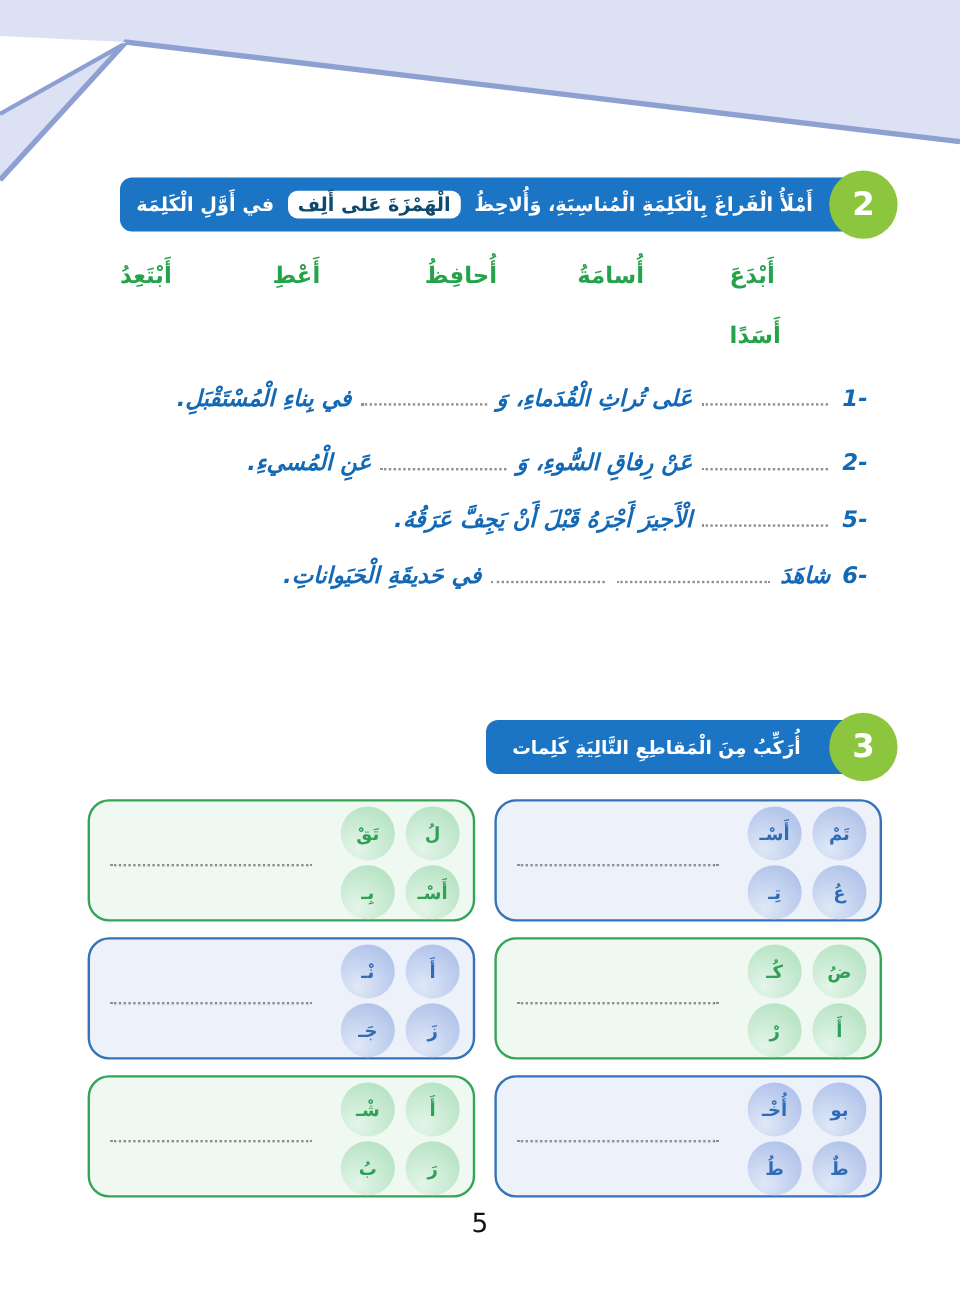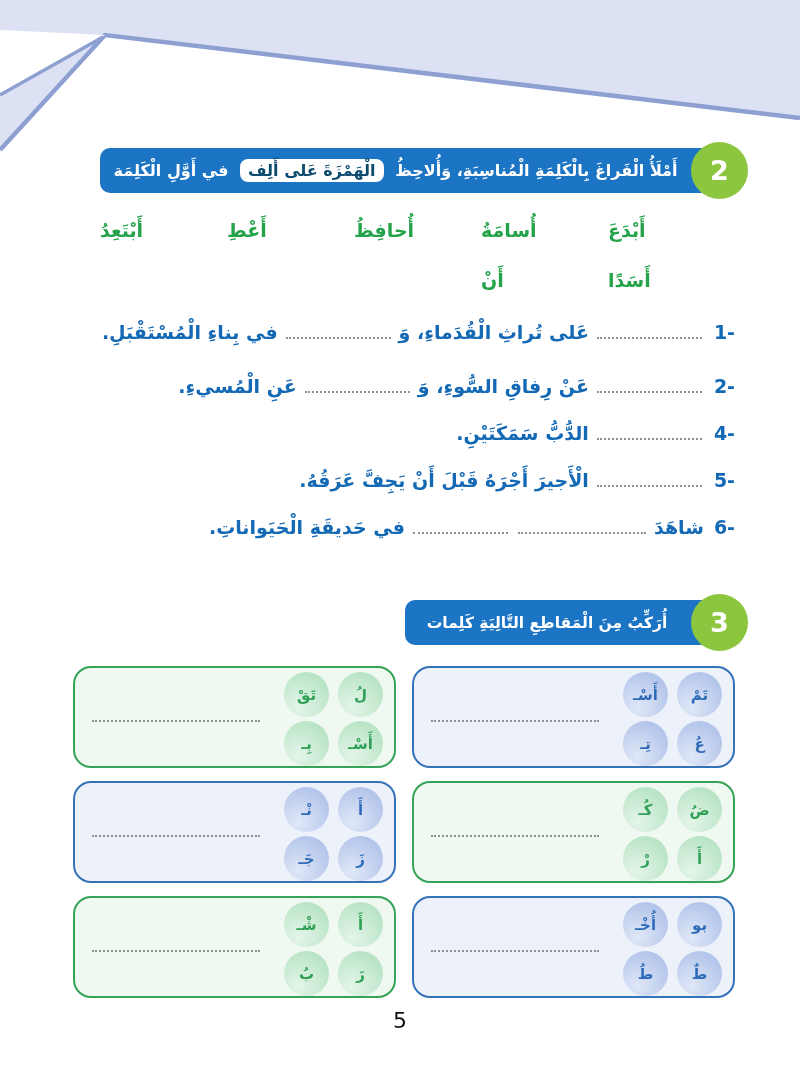--- a/index.html
+++ b/index.html
@@ -34,21 +34,21 @@
     position:absolute;top:206px;left:100px;width:635px;z-index:2;
     display:grid;grid-template-columns:repeat(5,1fr);direction:rtl;
     row-gap:2px;
   }
   .wb-cell{
     color:#25a34a;font-weight:bold;font-size:19px;text-align:left;line-height:48px;
   }
 
   
   .sentences{
-    position:absolute;top:309px;left:65px;width:670px;direction:rtl;text-align:right;z-index:2;
+    position:absolute;top:309px;left:53px;width:670px;direction:rtl;text-align:right;z-index:2;font-style:italic;
   }
   .sentence{height:47px;line-height:47px;color:#1469b5;font-weight:bold;font-size:19px;white-space:nowrap;}
   .sentence:first-child{margin-bottom:7px;}
   .s-num{margin-left:7px;}
   .s-text{margin:0 3px;}
   .blank{
     display:inline-block;height:0.8em;border-bottom:2px dotted #8f8f8f;margin:0 5px;
   }
 
   
@@ -104,27 +104,25 @@
     </span>
   </div>
 
   <div class="word-bank">
       <div class="wb-cell">أَبْدَعَ</div>
       <div class="wb-cell">أُسامَةُ</div>
       <div class="wb-cell">أُحافِظُ</div>
       <div class="wb-cell">أَعْطِ</div>
       <div class="wb-cell">أَبْتَعِدُ</div>
       <div class="wb-cell">أَسَدًا</div>
-      <div class="wb-cell">أَنْ</div>
     </div>
 
   <div class="sentences">
       <div class="sentence"><span class="s-num" dir="ltr">1-</span><span class="blank" style="width: 105px;"></span><span class="s-text">عَلى تُراثِ الْقُدَماءِ، وَ</span><span class="blank" style="width: 105px;"></span><span class="s-text">في بِناءِ الْمُسْتَقْبَلِ.</span></div>
       <div class="sentence"><span class="s-num" dir="ltr">2-</span><span class="blank" style="width: 105px;"></span><span class="s-text">عَنْ رِفاقِ السُّوءِ، وَ</span><span class="blank" style="width: 105px;"></span><span class="s-text">عَنِ الْمُسيءِ.</span></div>
-      <div class="sentence"><span class="s-num" dir="ltr">4-</span><span class="blank" style="width: 105px;"></span><span class="s-text">الدُّبُّ سَمَكَتَيْنِ.</span></div>
       <div class="sentence"><span class="s-num" dir="ltr">5-</span><span class="blank" style="width: 105px;"></span><span class="s-text">الْأَجيرَ أَجْرَهُ قَبْلَ أَنْ يَجِفَّ عَرَقُهُ.</span></div>
       <div class="sentence"><span class="s-num" dir="ltr">6-</span><span class="s-text">شاهَدَ</span><span class="blank" style="width: 128px;"></span><span class="blank" style="width: 95px;"></span><span class="s-text">في حَديقَةِ الْحَيَواناتِ.</span></div>
     </div>
 
   <div class="ex-bar" id="ex3-bar">
     <div class="badge">3</div>
     <span class="bar-text">أُرَكِّبُ مِنَ الْمَقاطِعِ التَّالِيَةِ كَلِمات</span>
   </div>
 
   <div class="boxes">

